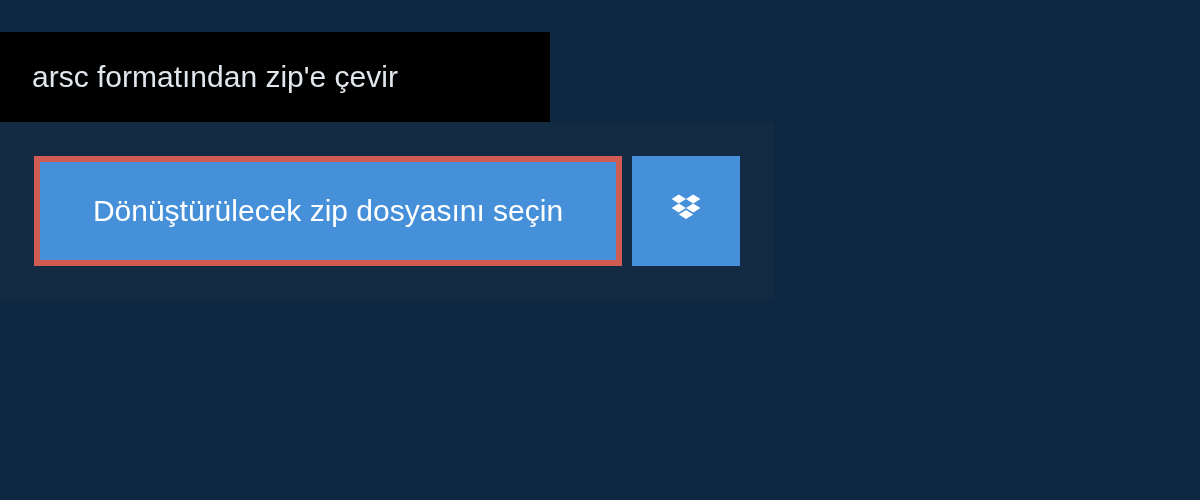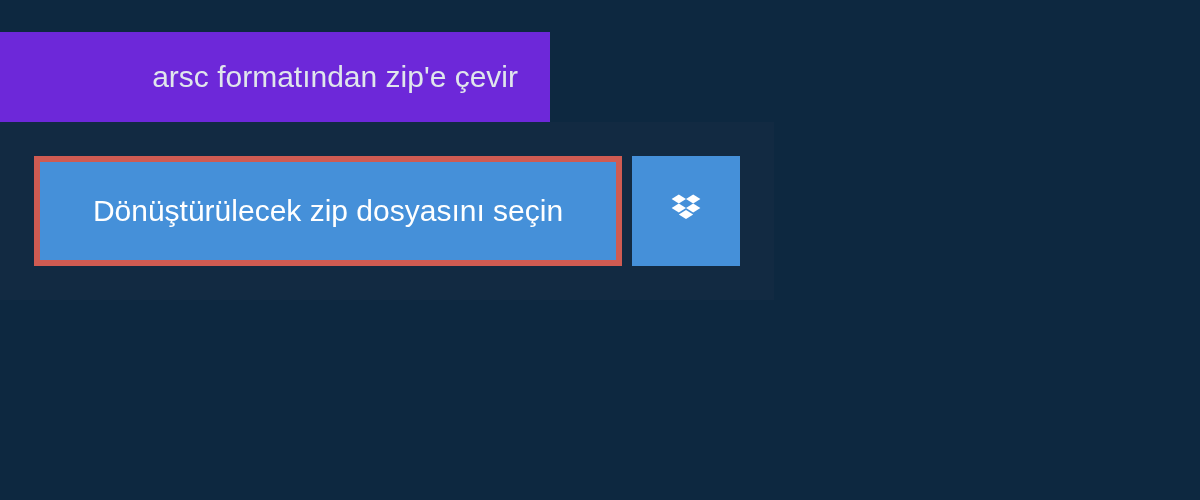--- a/index.html
+++ b/index.html
@@ -8,25 +8,24 @@
       box-sizing: border-box;
     }
     body {
       width: 1200px;
       height: 500px;
       background-color: #0d2840;
       font-family: Arial, Helvetica, sans-serif;
       overflow: hidden;
     }
     .header-bar {
-      background-color: #6d28d9;
+      background-color: #000000;
       width: 550px;
       padding: 28px 32px;
       margin-top: 32px;
-      text-align: right;
     }
     .header-title {
       color: #e0e6ec;
       font-size: 30px;
       font-weight: 400;
     }
     .main-panel {
       background-color: #122a42;
       margin-top: 0;
       padding: 34px;

